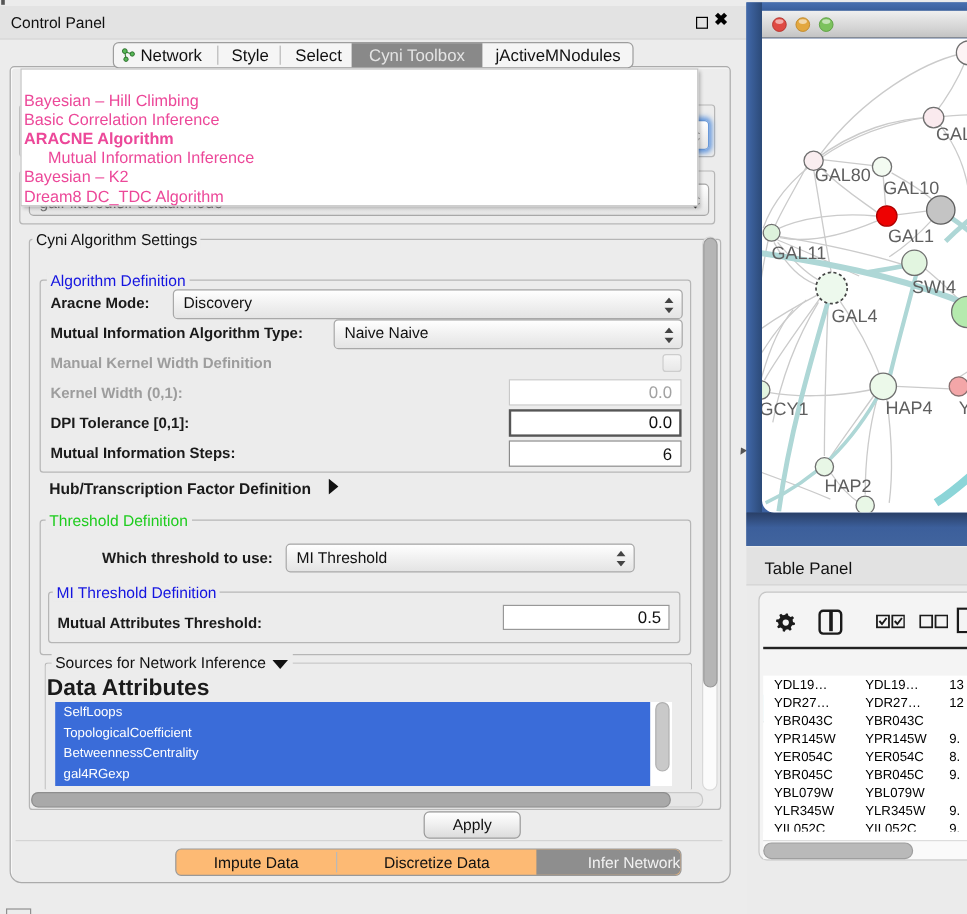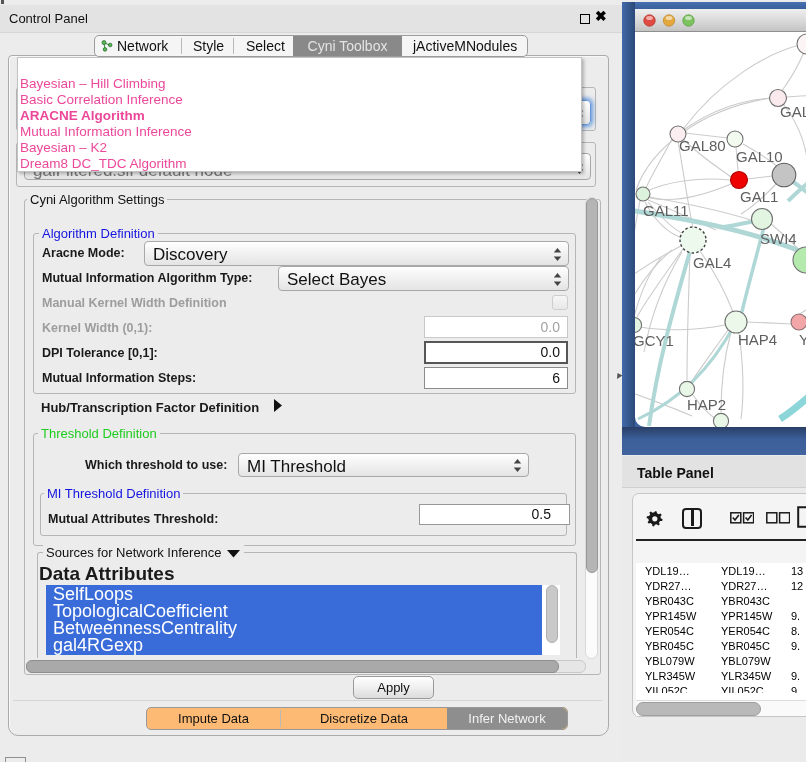--- a/index.html
+++ b/index.html
@@ -21,37 +21,37 @@
 #tabs .div{position:absolute;top:2px;height:16px;width:1px;background:#b9b9b9;}
 
 .gbox{border:1px solid #b6b6b6;border-radius:3px;}
 .legend{position:absolute;background:#ececec;padding:0 3px;font-size:13px;white-space:nowrap;}
 .lblue{color:#1414e0;}
 .lgreen{color:#1ecc1e;}
 
 .flabel{position:absolute;font-size:12.5px;font-weight:bold;color:#1a1a1a;white-space:nowrap;}
 .dis{color:#9d9d9d;}
 
-.combo{position:absolute;background:linear-gradient(#ffffff,#f2f2f2 45%,#e4e4e4);border:1px solid #a8a8a8;border-radius:4px;font-size:17px;color:#111;}
+.combo{position:absolute;background:linear-gradient(#ffffff,#f2f2f2 45%,#e4e4e4);border:1px solid #a8a8a8;border-radius:4px;font-size:13px;color:#111;}
 .combo .ct{position:absolute;left:8px;top:3px;}
 .carr{position:absolute;right:6px;top:50%;margin-top:-6px;width:9px;height:13px;}
 
 .tfield{position:absolute;background:#fff;font-size:14px;text-align:right;color:#111;}
 
 .sbthumbV{position:absolute;background:#b5b5b5;border:1px solid #989898;border-radius:6px;}
 
 #popup{left:17px;top:57px;width:563px;height:113px;background:#fff;border:1px solid #c2c2c2;box-shadow:2px 2px 3px rgba(0,0,0,0.25);z-index:50;}
 #popup .hint{position:absolute;left:0;top:2px;width:100%;text-align:center;color:#b0b0b0;font-size:13.5px;}
 #popup .it{position:absolute;left:2px;font-size:13.5px;color:#ec4899;white-space:nowrap;}
 
 #netwin{left:622px;top:2px;width:184px;height:453px;background:#3c62a2;}
 #nettitle{left:635px;top:9px;width:171px;height:22px;background:linear-gradient(#efefef,#d2d2d2 70%,#c3c3c3);border-bottom:1px solid #8f8f8f;}
 #netcanvas{left:635px;top:32px;width:171px;height:395px;background:#fff;border-radius:0 0 0 10px;overflow:hidden;}
 
-#tpanelband{left:622px;top:456px;width:184px;height:31px;background:#e2e2e2;border-bottom:1px solid #cfcfcf;font-weight:bold;}
+#tpanelband{left:622px;top:456px;width:184px;height:31px;background:#e2e2e2;border-bottom:1px solid #cfcfcf;}
 #tpanelband .t{position:absolute;left:15px;top:9px;font-size:14px;color:#111;}
 #tpbg{left:622px;top:488px;width:184px;height:274px;background:#ebebeb;}
 #tcard{left:632px;top:493px;width:182px;height:222px;background:#f4f4f4;border:1px solid #c6c6c6;border-radius:7px;}
 </style>
 </head>
 <body>
 <div class="abs" id="topTick"></div>
 <div class="abs" id="titlebar">
     <span class="t">Control Panel</span>
   </div>
@@ -99,21 +99,21 @@
 <div class="flabel" style="left:42px;top:246px;">Aracne Mode:</div>
 <div class="abs combo" style="left:144px;top:241px;width:423px;height:23px;">
     <span class="ct">Discovery</span>
   <svg class="carr" width="9" height="13" viewBox="0 0 9 13">
       <path d="M4.5 0 L8.2 4.6 H0.8 Z" fill="#444"></path>
       <path d="M0.8 8.4 H8.2 L4.5 13 Z" fill="#444"></path>
     </svg>
   </div>
 <div class="flabel" style="left:42px;top:271px;">Mutual Information Algorithm Type:</div>
 <div class="abs combo" style="left:278px;top:266px;width:289px;height:23px;">
-    <span class="ct">Select Bayes</span>
+    <span class="ct">Naive Naive</span>
   <svg class="carr" width="9" height="13" viewBox="0 0 9 13">
       <path d="M4.5 0 L8.2 4.6 H0.8 Z" fill="#444"></path>
       <path d="M0.8 8.4 H8.2 L4.5 13 Z" fill="#444"></path>
     </svg>
   </div>
 <div class="flabel dis" style="left:42px;top:296px;">Manual Kernel Width Definition</div>
 <div class="abs" style="left:552px;top:295px;width:14px;height:13px;background:linear-gradient(#f6f6f6,#e8e8e8);border:1px solid #cdcdcd;border-radius:3px;"></div>
 <div class="flabel dis" style="left:42px;top:321px;">Kernel Width (0,1):</div>
 <div class="tfield" style="left:424px;top:316px;width:135px;height:20px;border:1px solid #c9c9c9;color:#a2a2a2;padding-right:7px;line-height:20px;">0.0</div>
 <div class="flabel" style="left:42px;top:346px;">DPI Tolerance [0,1]:</div>
@@ -132,46 +132,46 @@
 <div class="abs combo" style="left:238px;top:453px;width:289px;height:22px;">
     <span class="ct">MI Threshold</span>
   <svg class="carr" width="9" height="13" viewBox="0 0 9 13">
       <path d="M4.5 0 L8.2 4.6 H0.8 Z" fill="#444"></path>
       <path d="M0.8 8.4 H8.2 L4.5 13 Z" fill="#444"></path>
     </svg>
   </div>
 <div class="abs gbox" style="left:40px;top:493px;width:525px;height:41px;"></div>
 <div class="legend lblue" style="left:44px;top:486px;">MI Threshold Definition</div>
 <div class="flabel" style="left:48px;top:512px;">Mutual Attributes Threshold:</div>
-<div class="tfield" style="left:419px;top:504px;width:131px;height:19px;border:1px solid #989898;padding-right:18px;line-height:19px;">0.5</div>
+<div class="tfield" style="left:419px;top:504px;width:131px;height:19px;border:1px solid #989898;padding-right:6px;line-height:19px;">0.5</div>
 
 <div class="abs" style="left:37px;top:552px;width:538px;height:105px;border:1px solid #b6b6b6;border-bottom:none;border-radius:3px 3px 0 0;"></div>
 <div class="legend" style="left:43px;top:545px;color:#111;padding-right:22px;">Sources for Network Inference<svg style="position:absolute;right:4px;top:4px;" width="13" height="9" viewBox="0 0 13 9">
       <path d="M0 1 L13 1 L6.5 8.5 Z" fill="#111"></path>
     </svg></div>
 <div class="flabel" style="left:39px;top:563px;font-size:19px;">Data Attributes</div>
-<div class="abs" style="left:46px;top:585px;width:496px;height:70px;background:#3a6cd9;color:#fff;font-size:18px;">
+<div class="abs" style="left:46px;top:585px;width:496px;height:70px;background:#3a6cd9;color:#fff;font-size:11px;">
   <div style="padding:1px 0 0 7px;line-height:17px;">SelfLoops<br>TopologicalCoefficient<br>BetweennessCentrality<br>gal4RGexp</div>
 </div>
 <div class="abs" style="left:542px;top:585px;width:18px;height:70px;background:#fff;"></div>
 <div class="sbthumbV" style="left:546px;top:585px;width:10px;height:56px;background:#c9c9c9;border-color:#b0b0b0;"></div>
 
 <div class="abs" style="left:585px;top:197px;width:11px;height:460px;background:#fbfbfb;border:1px solid #d8d8d8;border-radius:7px;"></div>
 <div class="sbthumbV" style="left:585.5px;top:198px;width:10px;height:373px;"></div>
 <div class="abs" style="left:26px;top:660px;width:558px;height:11px;background:#e6e6e6;border:1px solid #c9c9c9;border-radius:6px;"></div>
 <div class="abs" style="left:26px;top:660px;width:531px;height:11px;background:#a9a9a9;border:1px solid #8e8e8e;border-radius:6px;"></div>
 <div class="abs" style="left:13px;top:700px;width:589px;height:1px;background:#d4d4d4;"></div>
 
 <div class="abs" style="left:353px;top:676px;width:79px;height:21px;background:linear-gradient(#ffffff,#efefef 50%,#dcdcdc);border:1px solid #9a9a9a;border-radius:5px;text-align:center;line-height:21px;font-size:13px;color:#111;">Apply</div>
 
 <div class="abs" style="left:146px;top:707px;width:420px;height:21px;background:#fdba74;border:1px solid #999;border-radius:5px;font-size:13px;color:#111;">
   <div class="abs" style="left:0;top:0;width:133px;height:21px;line-height:21px;text-align:center;">Impute Data</div>
   <div class="abs" style="left:133px;top:2px;width:1px;height:17px;background:#b9b9b9;"></div>
   <div class="abs" style="left:134px;top:0;width:166px;height:21px;line-height:21px;text-align:center;">Discretize Data</div>
-  <div class="abs" style="left:300px;top:0;width:120px;height:21px;line-height:21px;text-align:center;background:#8e8e8e;color:#f2f2f2;border-radius:0 5px 5px 0;">Infer Network</div>
+  <div class="abs" style="left:300px;top:0;width:120px;height:21px;line-height:21px;text-align:right;background:#8e8e8e;color:#f2f2f2;border-radius:0 5px 5px 0;">Infer Network</div>
 </div>
 
 <svg class="abs" style="left:616px;top:372px;" width="7" height="8" viewBox="0 0 7 8">
     <path d="M1 7 L1.5 1 L6.5 3.5 Z" fill="#555"></path>
   </svg>
 
 <div class="abs" style="left:5px;top:757px;width:19px;height:12px;background:#ececec;border:1.5px solid #909090;"></div>
 <div class="abs" id="netwin"></div>
 <div class="abs" style="left:622px;top:2px;width:13px;height:425px;background:linear-gradient(90deg,#4168a9,#2c4a78);"></div>
 <div class="abs" style="left:635px;top:2px;width:171px;height:7px;background:linear-gradient(#48700b0,#3a5f9c);background:linear-gradient(#4870b0,#3a5f9c);"></div>
@@ -331,16 +331,16 @@
 9.
 9.</div>
 </div>
 <div class="abs" style="left:636px;top:693px;width:170px;height:7px;background:#fff;"></div>
 <div class="abs" style="left:636px;top:700px;width:170px;height:15px;background:#fafafa;border-top:1px solid #ddd;"></div>
 <div class="abs" style="left:636px;top:702px;width:123px;height:12px;background:#b9b9b9;border:1px solid #9e9e9e;border-radius:7px;"></div>
 <div class="abs" id="popup">
   <div class="it" style="top:18px;">Bayesian – Hill Climbing</div>
   <div class="it" style="top:34px;">Basic Correlation Inference</div>
   <div class="it bold" style="top:50px;">ARACNE Algorithm</div>
-  <div class="it" style="top:66px;">Mutual Information Inference</div>
+  <div class="it" style="top:66px;margin-left:20px;">Mutual Information Inference</div>
   <div class="it" style="top:82px;">Bayesian – K2</div>
   <div class="it" style="top:98px;">Dream8 DC_TDC Algorithm</div>
 </div>
 
 </body></html>

